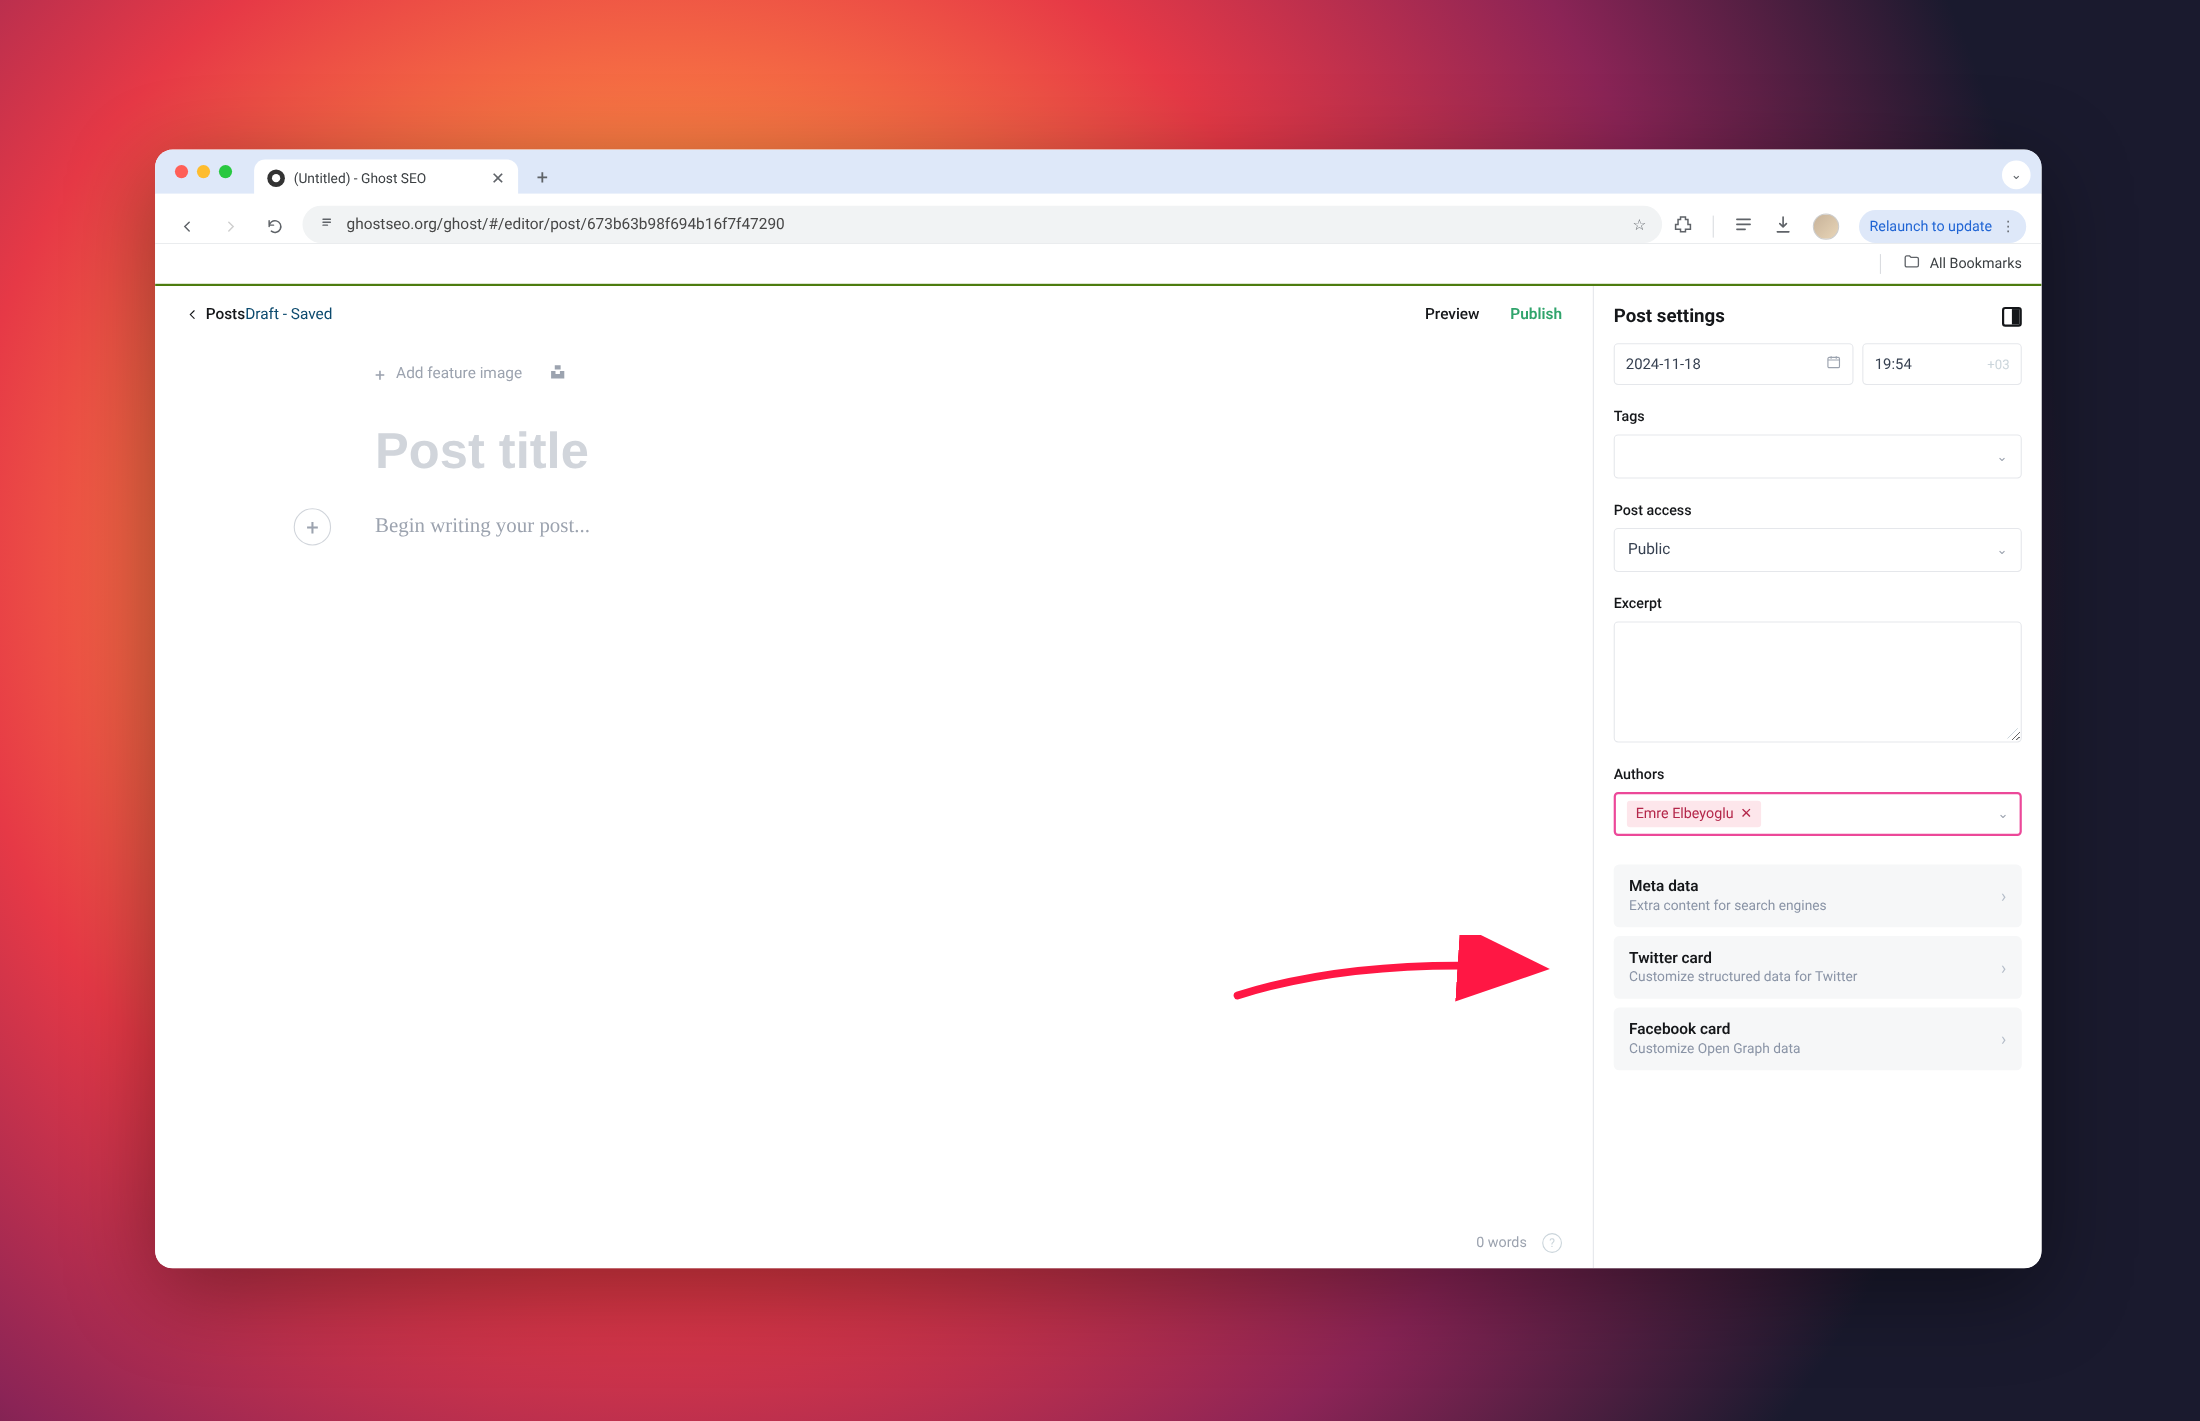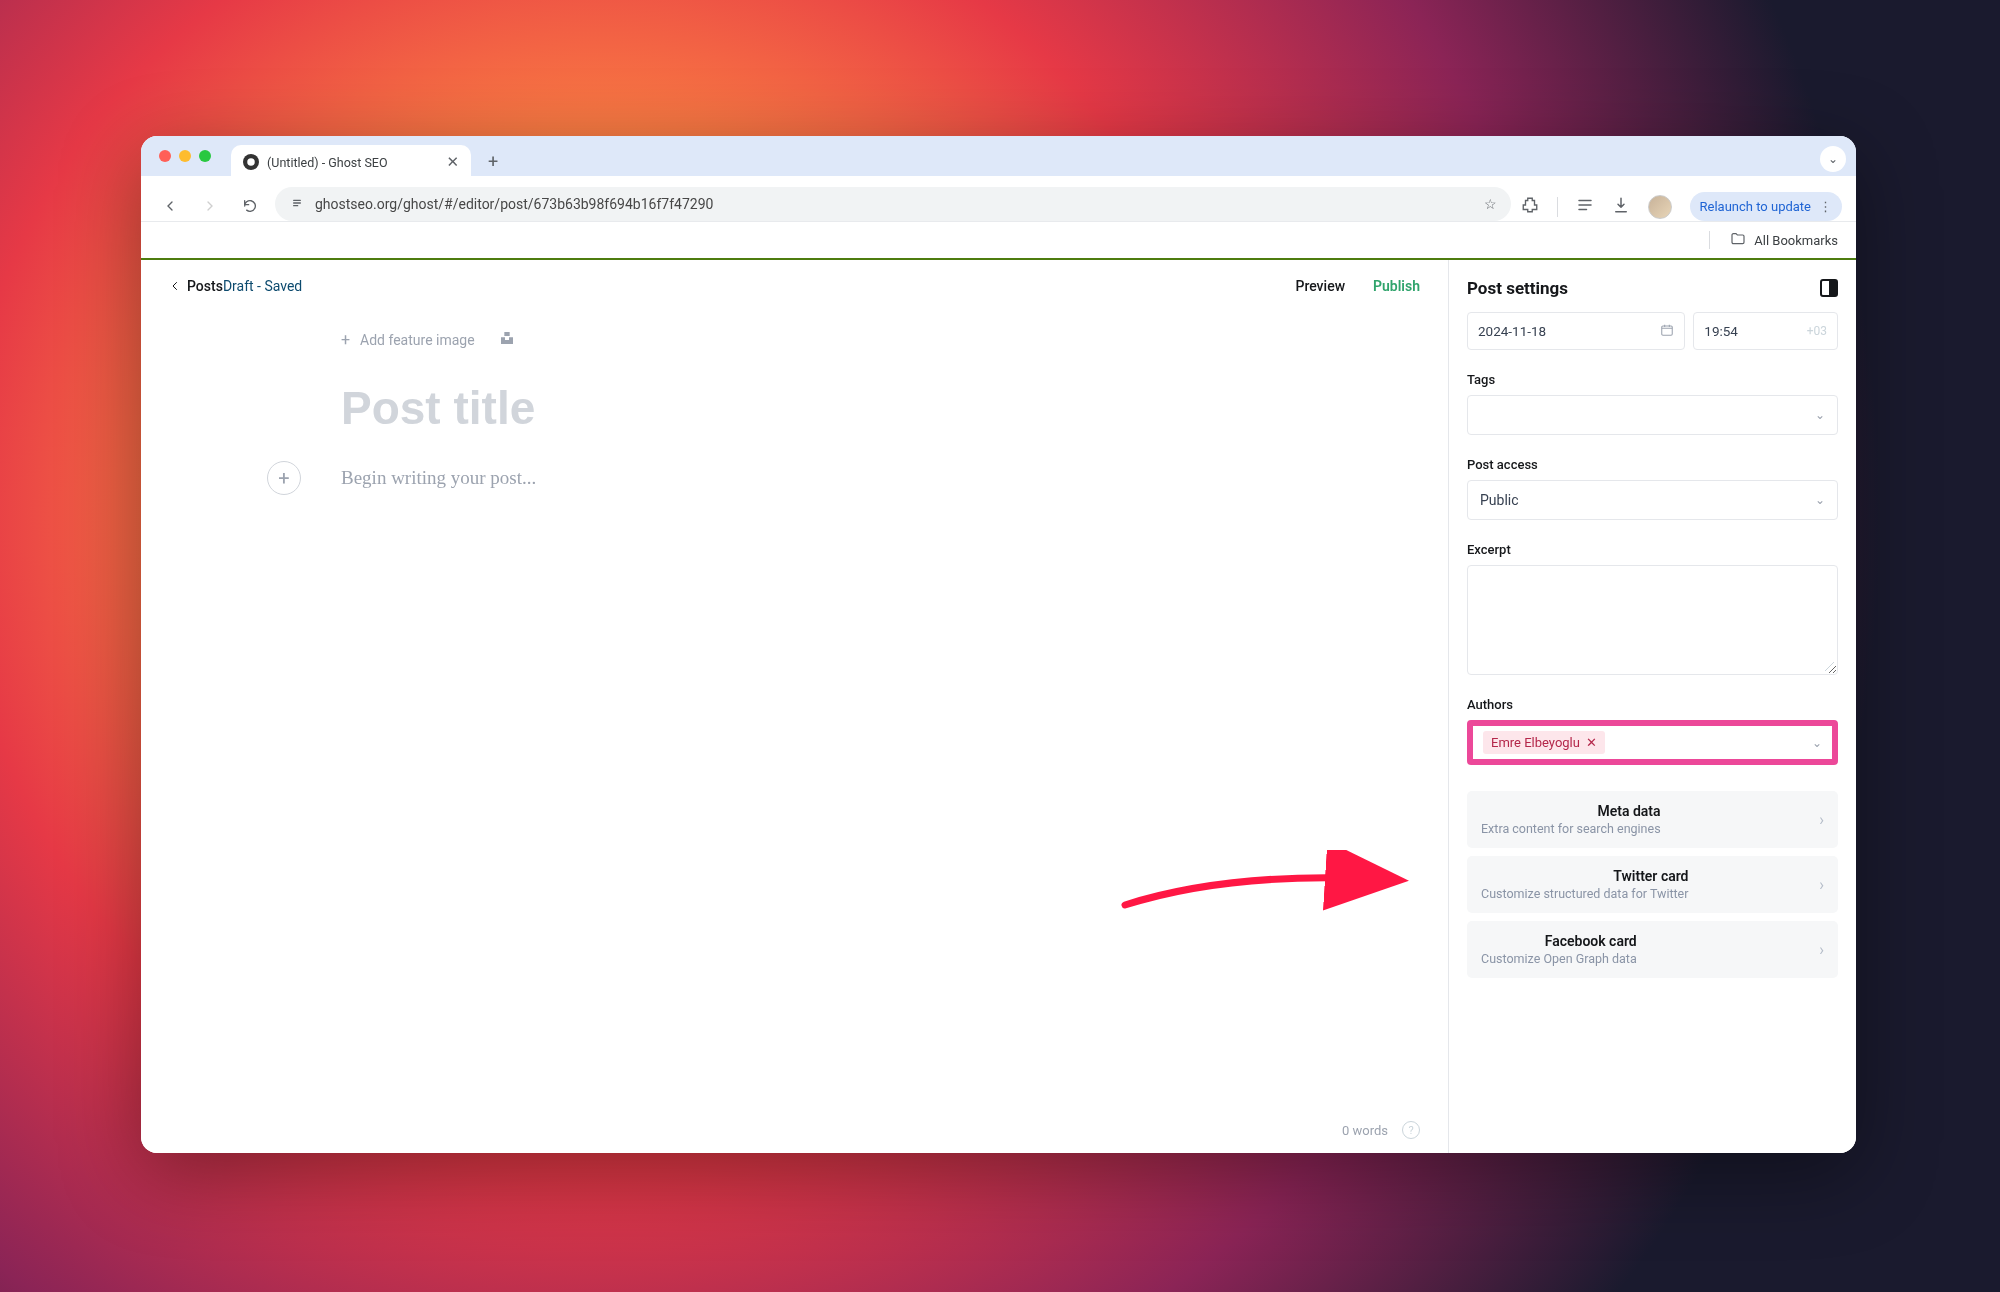--- a/index.html
+++ b/index.html
@@ -207,34 +207,34 @@
   .textarea-box {
     border:1px solid #e5e7eb; border-radius:4px; height:110px;
     width:100%; resize:vertical; padding:8px; font-size:14px; margin-bottom:22px;
     font-family:inherit;
     background:
       linear-gradient(135deg, transparent 6px, #cbd5db 6px, #cbd5db 7px, transparent 7px) bottom right / 12px 12px no-repeat,
       #fff;
   }
 
   .authors-box {
-    border:6px solid #ec4899; border-radius:4px; min-height:40px;
+    border:2px solid #ec4899; border-radius:4px; min-height:40px;
     display:flex; align-items:center; padding:5px 10px; gap:14px; margin-bottom:26px;
     justify-content:space-between;
   }
   .author-pill {
     background:#fde6eb; color:#b4274a; font-size:13px; padding:4px 8px;
     border-radius:3px; display:flex; align-items:center; gap:6px;
   }
   .author-pill .x { font-size:13px; cursor:pointer; }
 
   .meta-list { display:flex; flex-direction:column; gap:8px; }
   .meta-item {
     background:#f6f7f8; border-radius:5px; padding:12px 14px;
-    display:flex; align-items:center; justify-content:space-between; cursor:pointer;text-align:right;
+    display:flex; align-items:center; justify-content:space-between; cursor:pointer;
   }
   .meta-text .mt { font-size:14px; font-weight:600; color:#15171a; }
   .meta-text .ms { font-size:12.5px; color:#8a94a6; margin-top:2px;}
   .meta-item .arrow { color:#b5bdc9; font-size:16px; }
 
   
   .annotation-arrow {
     position:absolute; left:1115px; top:850px; pointer-events:none;
   }
 

